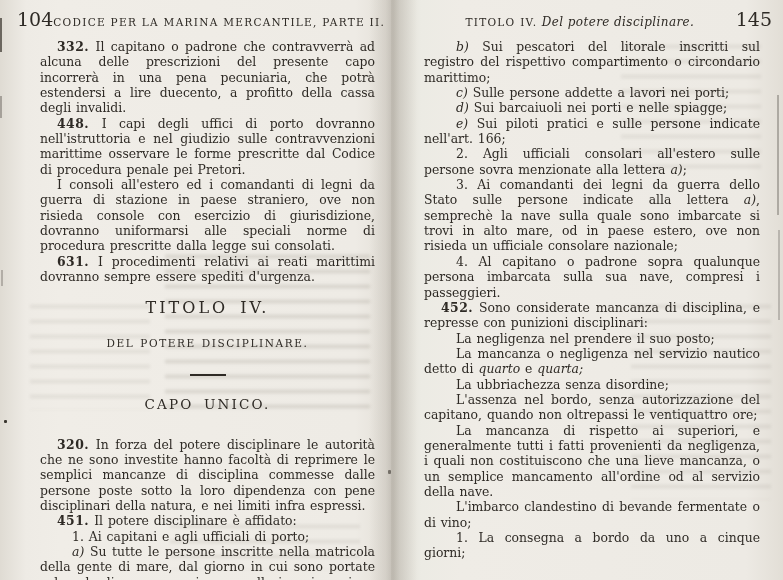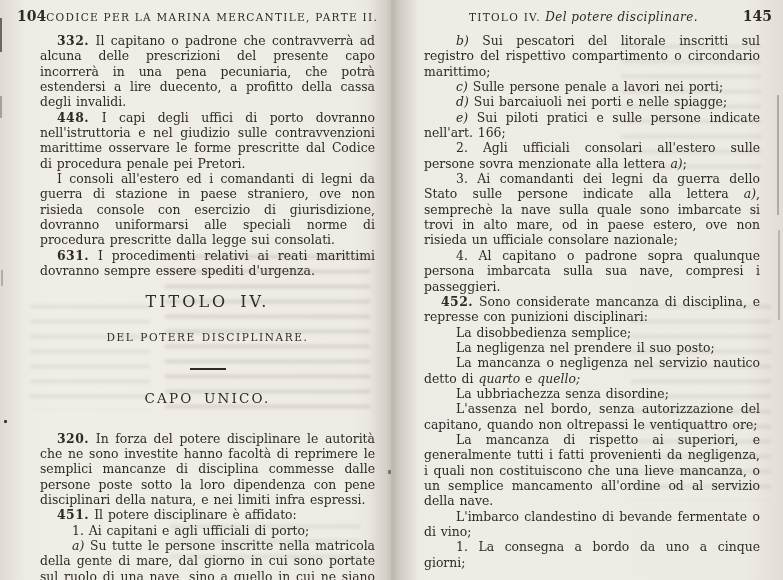--- a/index.html
+++ b/index.html
@@ -20,21 +20,21 @@
   }
   .gutter{
     position:absolute;left:369px;top:0;bottom:0;width:48px;pointer-events:none;
     background:linear-gradient(90deg,rgba(70,62,52,0) 0%,rgba(70,62,52,.10) 35%,rgba(70,62,52,.20) 50%,rgba(70,62,52,.10) 64%,rgba(70,62,52,0) 100%);
   }
   .content{position:absolute;top:8px;}
   .content.cl{left:40px;width:335px;}
   .content.cr{left:33px;width:336px;}
 
   .pg-header{display:flex;align-items:baseline;margin-bottom:9px;white-space:nowrap;}
-  .pg-num{font-weight:bold;font-size:14px;}
+  .pg-num{font-weight:normal;font-size:19px;}
   .pg-header .hl{flex:1;text-align:center;font-size:10.5px;letter-spacing:1.1px;}
   .pg-header .hl .sc{letter-spacing:1.3px;}
   .pg-header .it{font-style:italic;font-size:12px;letter-spacing:.4px;}
   .hdr-left .pg-num{margin-left:-23px;}
   .hdr-right .pg-num{margin-right:-12px;}
 
   .para{font-size:12.4px;line-height:15.35px;text-align:justify;text-indent:17px;word-spacing:1px;}
   .item{text-indent:32px;}
   .h1{text-align:center;text-indent:0;font-size:16px;letter-spacing:3px;margin-top:15px;word-spacing:4px;}
   .h2{text-align:center;text-indent:0;font-size:10.5px;letter-spacing:1.6px;margin-top:21px;}
@@ -94,30 +94,29 @@
     <div class="content cr">
       <div class="pg-header hdr-right">
         <span class="hl">
           <span class="sc">TITOLO IV.</span>
           <span class="it">Del potere disciplinare.</span>
         </span>
         <span class="pg-num">145</span>
       </div>
       <div>
           <div class="para item"><span class="itx">b)</span><span> Sui pescatori del litorale inscritti sul registro del rispettivo compartimento o circondario marittimo;</span></div>
-          <div class="para item"><span class="itx">c)</span><span> Sulle persone penale a lavori nei porti;</span></div>
+          <div class="para item"><span class="itx">c)</span><span> Sulle persone addette a lavori nei porti;</span></div>
           <div class="para item"><span class="itx">d)</span><span> Sui barcaiuoli nei porti e nelle spiagge;</span></div>
           <div class="para item"><span class="itx">e)</span><span> Sui piloti pratici e sulle persone indicate nell'art. 166;</span></div>
           <div class="para item"><span>2. Agli ufficiali consolari all'estero sulle persone sovra menzionate alla lettera </span><span class="itx">a)</span><span>;</span></div>
           <div class="para item"><span>3. Ai comandanti dei legni da guerra dello Stato sulle persone indicate alla lettera </span><span class="itx">a)</span><span>, semprechè la nave sulla quale sono imbarcate si trovi in alto mare, od in paese estero, ove non risieda un ufficiale consolare nazionale;</span></div>
           <div class="para item"><span>4. Al capitano o padrone sopra qualunque persona imbarcata sulla sua nave, compresi i passeggieri.</span></div>
           <div class="para p"><span class="bnum">452.</span><span> Sono considerate mancanza di disciplina, e represse con punizioni disciplinari:</span></div>
-          <div class="para item"><span>La disobbedienza semplice;</span></div>
           <div class="para item"><span>La negligenza nel prendere il suo posto;</span></div>
-          <div class="para item"><span>La mancanza o negligenza nel servizio nautico detto di </span><span class="itx">quarto</span><span> e </span><span class="itx">quello;</span></div>
+          <div class="para item"><span>La mancanza o negligenza nel servizio nautico detto di </span><span class="itx">quarto</span><span> e </span><span class="itx">quarta;</span></div>
           <div class="para item"><span>La ubbriachezza senza disordine;</span></div>
           <div class="para item"><span>L'assenza nel bordo, senza autorizzazione del capitano, quando non oltrepassi le ventiquattro ore;</span></div>
           <div class="para item"><span>La mancanza di rispetto ai superiori, e generalmente tutti i fatti provenienti da negligenza, i quali non costituiscono che una lieve mancanza, o un semplice mancamento all'ordine od al servizio della nave.</span></div>
           <div class="para item"><span>L'imbarco clandestino di bevande fermentate o di vino;</span></div>
           <div class="para item"><span>1. La consegna a bordo da uno a cinque giorni;</span></div>
         </div>
     </div>
   </div>
 
   <div class="gutter"></div>

